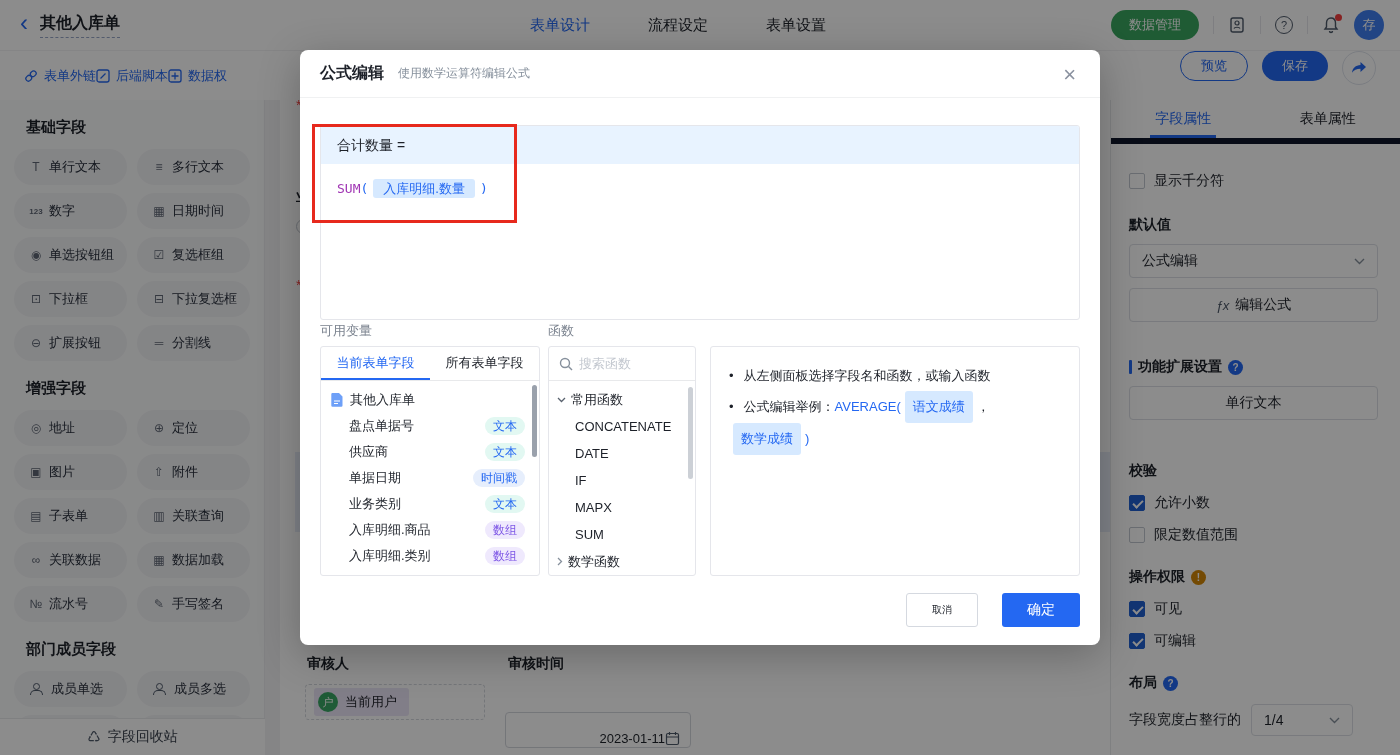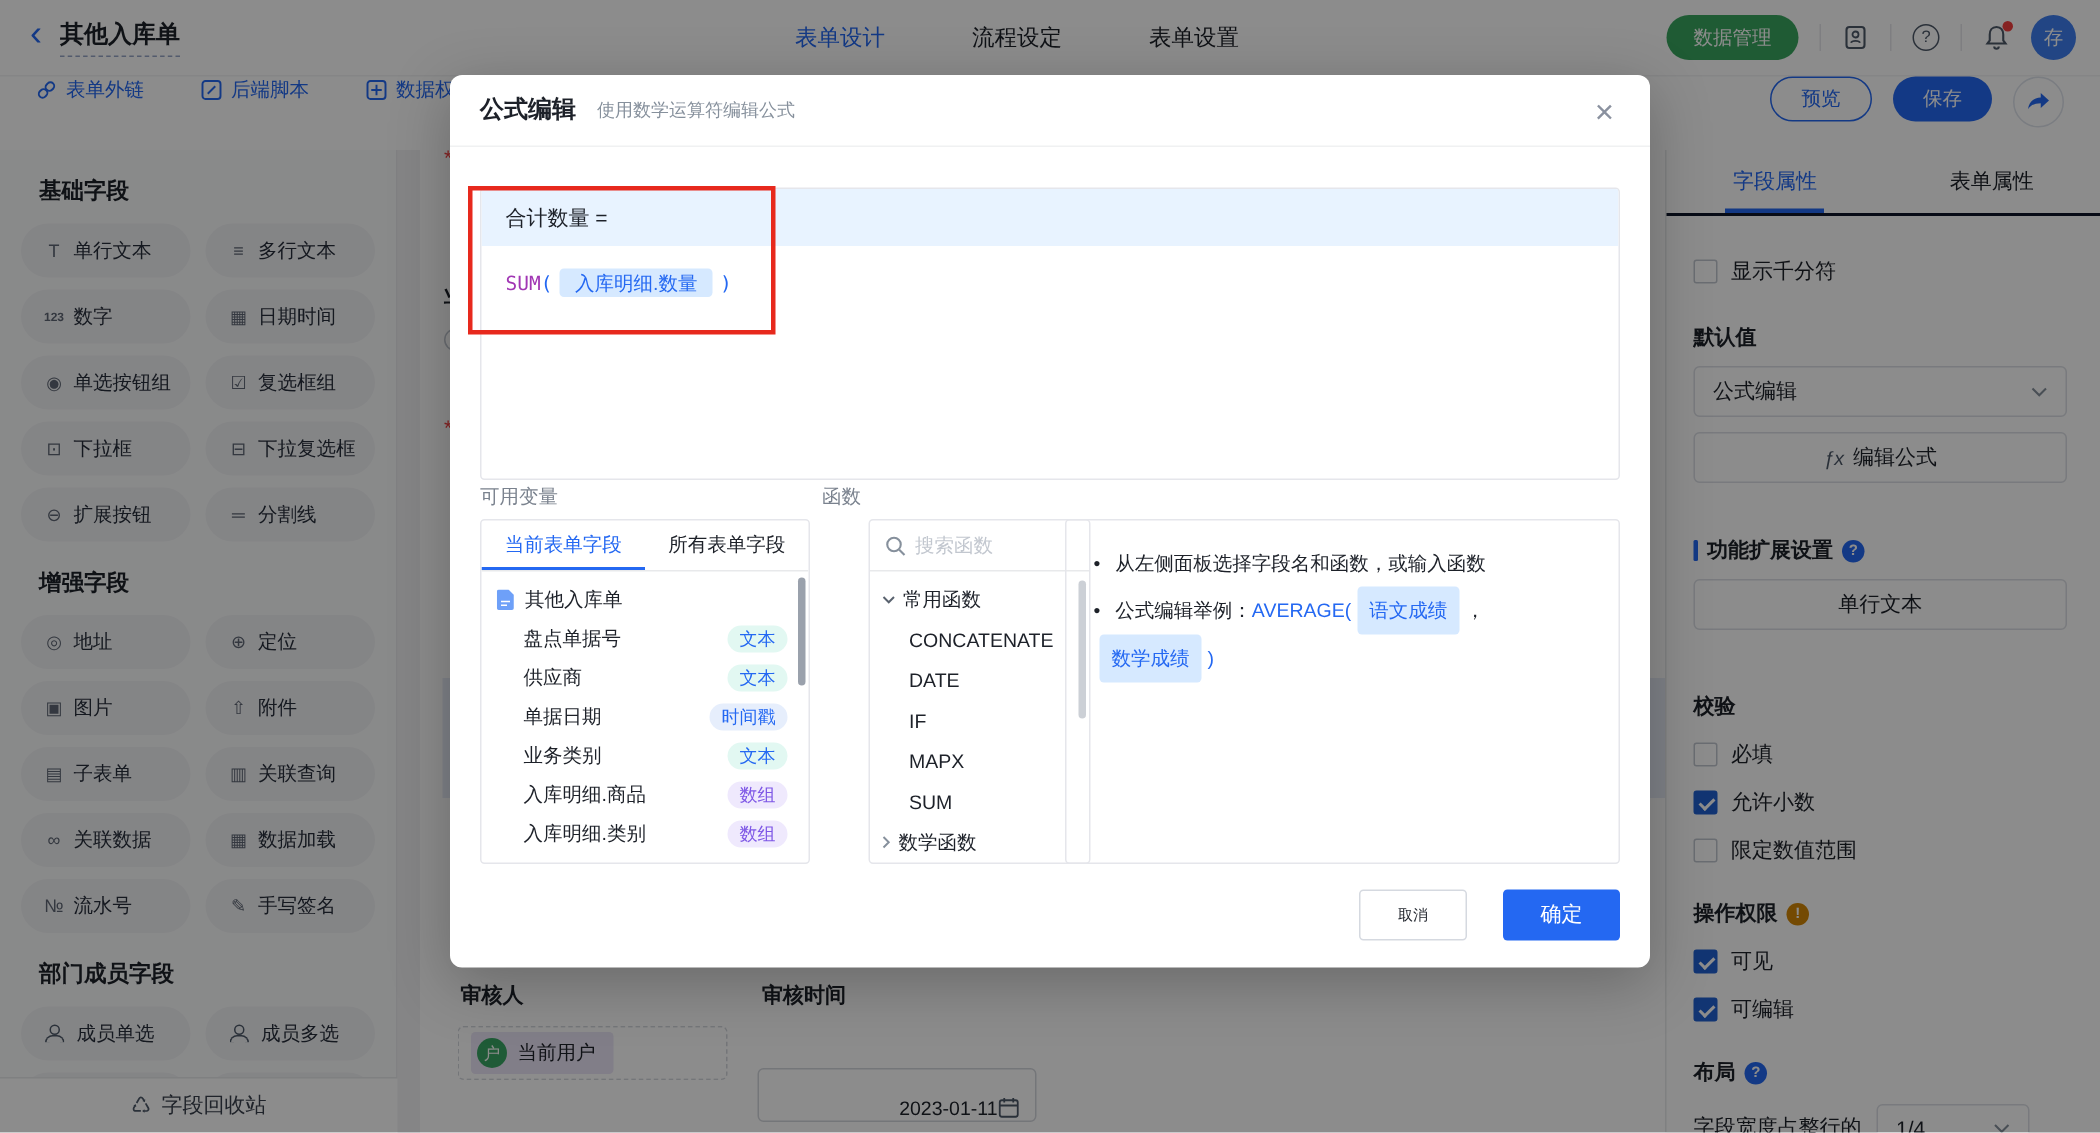--- a/index.html
+++ b/index.html
@@ -19,21 +19,21 @@
 .hdr-tab.active { color:#2468f2; }
 .hdr-right { position:absolute; right:16px; top:0; height:50px; display:flex; align-items:center; gap:14px; }
 .green-pill { height:30px; padding:0 18px; border-radius:15px; background:#3aa75f; color:#fff; font-size:13px; display:flex; align-items:center; }
 .hdr-divider { width:1px; height:18px; background:#e5e6eb; }
 .icon-btn { display:flex; align-items:center; justify-content:center; position:relative; }
 .help-icon { width:18px; height:18px; border:1.4px solid #4e5969; border-radius:50%; font-size:11px; color:#4e5969; display:flex; align-items:center; justify-content:center; }
 .red-dot { position:absolute; top:-2px; right:-2px; width:7px; height:7px; background:#f53f3f; border-radius:50%; }
 .avatar { width:30px; height:30px; border-radius:50%; background:#3e7ef0; color:#fff; font-size:13px; display:flex; align-items:center; justify-content:center; }
 
 .sub-toolbar { position:absolute; top:50px; left:0; width:1400px; height:50px; background:#fff; border-top:1px solid #f2f3f5; z-index:10; }
-.tb-links { position:absolute; left:24px; top:0; height:50px; display:flex; align-items:flex-start; gap:38px; }
+.tb-links { position:absolute; left:24px; top:0; height:50px; display:flex; align-items:center; }
 .tb-link { display:flex; align-items:center; gap:6px; color:#2468f2; font-size:13px; cursor:pointer; }
 .tb-right { position:absolute; right:24px; top:0; height:50px; display:flex; align-items:flex-start; gap:14px; }
 .btn-outline-pill { height:30px; padding:0 20px; border-radius:15px; border:1px solid #2468f2; color:#2468f2; background:#fff; font-size:13px; display:flex; align-items:center; }
 .btn-fill-pill { height:30px; padding:0 20px; border-radius:15px; background:#2468f2; color:#fff; font-size:13px; display:flex; align-items:center; }
 .share-btn { width:34px; height:34px; border-radius:50%; border:1px solid #dfe3ec; background:#fff; display:flex; align-items:center; justify-content:center; }
 
 .sidebar { position:absolute; top:100px; left:0; width:265px; height:655px; background:#fafbfc; border-right:1px solid #ececee; padding:0 14px; z-index:5; }
 .sb-title { font-size:15px; font-weight:bold; margin:18px 0 12px 12px; }
 .sb-grid { display:grid; grid-template-columns:1fr 1fr; gap:8px 10px; }
 .pill { height:36px; border-radius:18px; background:#f1f2f4; display:flex; align-items:center; padding-left:13px; font-size:13px; color:#272e3b; cursor:grab; }
@@ -52,21 +52,21 @@
 .radio-sliver { position:absolute; width:15px; height:15px; border:1.5px solid #c2c7cf; border-radius:50%; background:#fff; }
 .input-sliver { position:absolute; border:1px solid #e5e6eb; border-right:none; border-radius:4px 0 0 4px; background:#fff; }
 .select-band { position:absolute; left:15px; top:352px; width:830px; height:80px; background:#e7edf8; }
 .fld-label { position:absolute; font-size:14px; font-weight:bold; }
 .reviewer-box { position:absolute; left:25px; top:584px; width:180px; height:36px; border:1px dashed #d4d7dd; border-radius:4px; background:#fff; display:flex; align-items:center; padding-left:8px; }
 .person-chip { display:flex; align-items:center; gap:7px; background:#ece5f7; border-radius:3px; height:28px; padding:0 12px 0 4px; font-size:13px; }
 .user-circle { width:20px; height:20px; border-radius:50%; background:#3aa764; color:#fff; font-size:11px; display:flex; align-items:center; justify-content:center; }
 .date-box { position:absolute; left:225px; top:584px; width:186px; height:36px; border:1px solid #d4d7dd; border-radius:4px; background:#fff; display:flex; align-items:center; justify-content:flex-end; padding:16px 10px 0 12px; font-size:13px;margin-top:28px; }
 
 .right-panel { position:absolute; top:100px; right:0; width:290px; height:655px; background:#fff; border-left:1px solid #e8e9eb; z-index:5; }
-.rp-tabs { display:flex; height:44px; border-bottom:2px solid #0f172a;text-align:right; }
+.rp-tabs { display:flex; height:44px; border-bottom:6px solid #0f172a;text-align:right; }
 .rp-tab { flex:1; display:flex; align-items:center; justify-content:center; font-size:14px; cursor:pointer; position:relative; }
 .rp-tab.active { color:#2468f2; }
 .rp-tab.active::after { content:""; position:absolute; bottom:0; left:50%; transform:translateX(-50%); width:66px; height:3px; background:#2468f2; }
 .rp-body { padding:14px 22px 0 18px; }
 .cbrow { display:flex; align-items:center; gap:9px; font-size:14px; margin:14px 0; cursor:pointer; }
 .cb { width:16px; height:16px; border:1px solid #c2c7cf; border-radius:2px; background:#fff; flex:none; }
 .cb.checked { background:#2161d1; border-color:#2161d1; position:relative; }
 .cb.checked::after { content:""; position:absolute; left:5px; top:1.5px; width:4px; height:8px; border:solid #fff; border-width:0 2px 2px 0; transform:rotate(45deg); }
 .rp-sec-title { font-size:14px; font-weight:bold; margin:26px 0 10px; display:flex; align-items:center; gap:6px; }
 .sel { height:34px; border:1px solid #dcdfe5; border-radius:4px; display:flex; align-items:center; justify-content:space-between; padding:0 12px; font-size:14px; cursor:pointer; background:#fff; }
@@ -99,21 +99,21 @@
 .vtab { flex:1; display:flex; align-items:center; justify-content:center; font-size:13px; cursor:pointer; border-bottom:2px solid transparent; }
 .vtab.active { color:#2468f2; border-bottom-color:#2468f2; }
 .vtree { padding-top:6px; }
 .vrow { height:26px; display:flex; align-items:center; font-size:13px; padding-left:10px; cursor:pointer; }
 .vrow.child { padding-left:28px; }
 .vname { white-space:nowrap; }
 .vbadge { margin-left:auto; margin-right:14px; font-size:12px; height:18px; line-height:18px; padding:0 8px; border-radius:9px; }
 .badge-mint { background:#e2f8f2; color:#2468f2; }
 .badge-blue { background:#e6eefc; color:#2468f2; }
 .badge-purple { background:#efe9fd; color:#7e57e6; }
-.fnbox { position:absolute; left:248px; top:296px; width:148px; height:230px; border:1px solid #e5e6eb; border-radius:3px; overflow:hidden;margin-left:31px; }
+.fnbox { position:absolute; left:248px; top:296px; width:148px; height:230px; border:1px solid #e5e6eb; border-radius:3px; overflow:hidden; }
 .fnsearch { height:34px; border-bottom:1px solid #e8e9eb; display:flex; align-items:center; gap:6px; padding:0 10px; }
 .fnsearch input { border:none; outline:none; width:100px; font-size:13px; font-family:inherit; }
 .fnsearch input::placeholder { color:#c2c7cf; }
 .fnrow { height:27px; display:flex; align-items:center; font-size:13px; cursor:pointer; }
 .fnrow.group { padding-left:8px; gap:5px; color:#1d2129; }
 .fnrow.item { padding-left:26px; }
 .chev-svg { flex:none; }
 .tipsbox { position:absolute; left:410px; top:296px; width:370px; height:230px; border:1px solid #e5e6eb; border-radius:3px; padding:14px 18px; font-size:13px; line-height:30px; }
 .tip-line { display:flex; align-items:center; flex-wrap:wrap; }
 .bullet { margin-right:10px; color:#1d2129; }
@@ -362,24 +362,20 @@
     <div class="rp-sec-title" style="margin-top:36px;">
       <span class="blue-bar"></span>
       <span>功能扩展设置</span>
       <span class="q-icon">?</span>
     </div>
     <div class="rp-btn" style="margin-top:0;">
       <span>单行文本</span>
     </div>
     <div class="rp-sec-title" style="margin-top:42px;">校验</div>
     <label class="cbrow">
-      <span class="cb"></span>
-      <span>必填</span>
-    </label>
-    <label class="cbrow">
       <span class="cb checked"></span>
       <span>允许小数</span>
     </label>
     <label class="cbrow">
       <span class="cb"></span>
       <span>限定数值范围</span>
     </label>
     <div class="rp-sec-title" style="margin-top:24px;">
       <span>操作权限</span>
       <span class="warn-icon">!</span>

